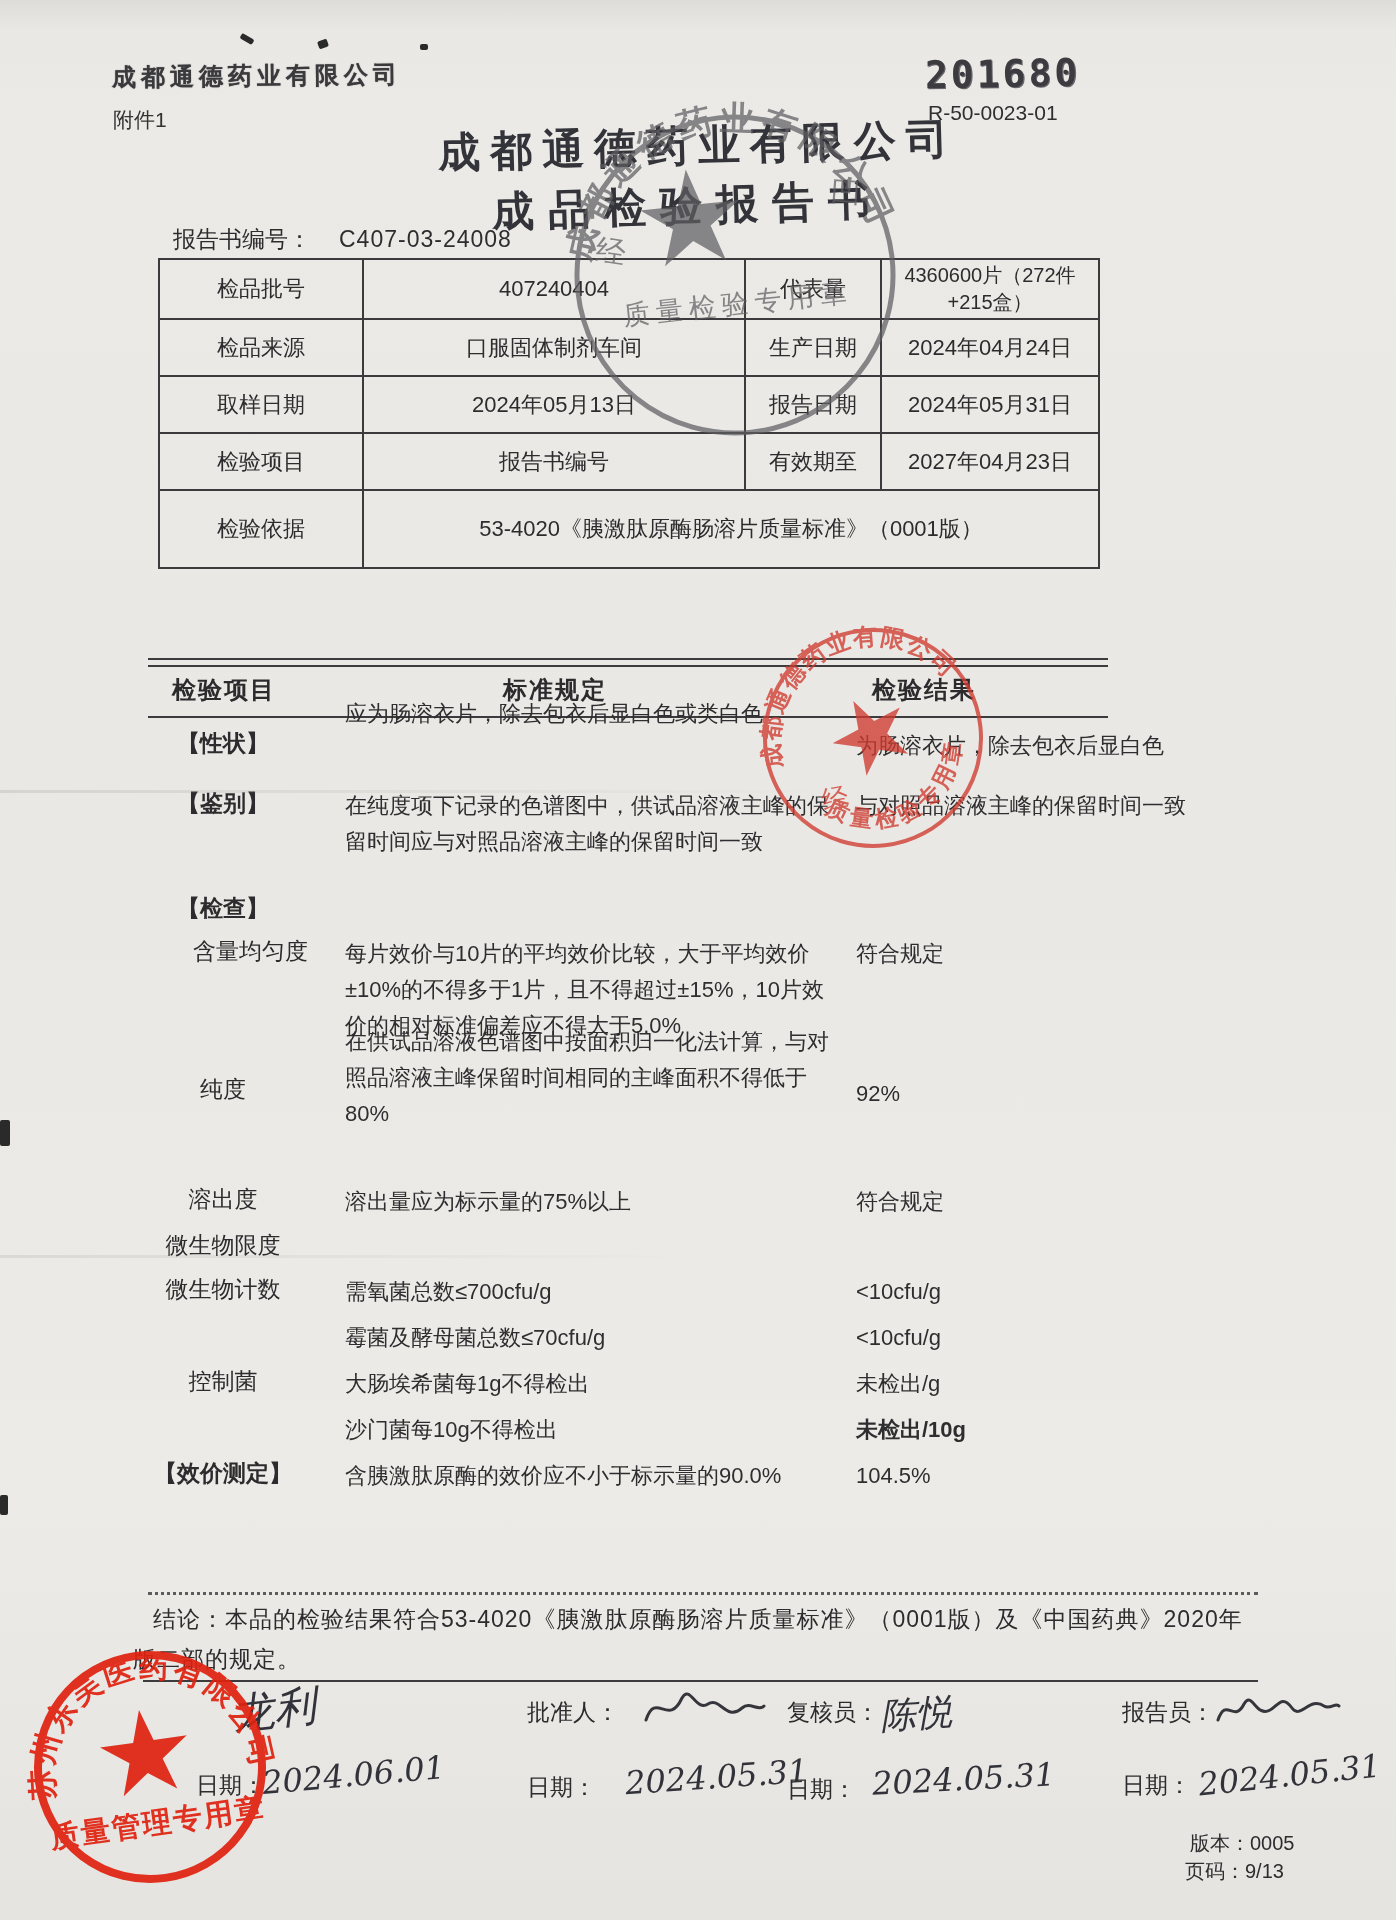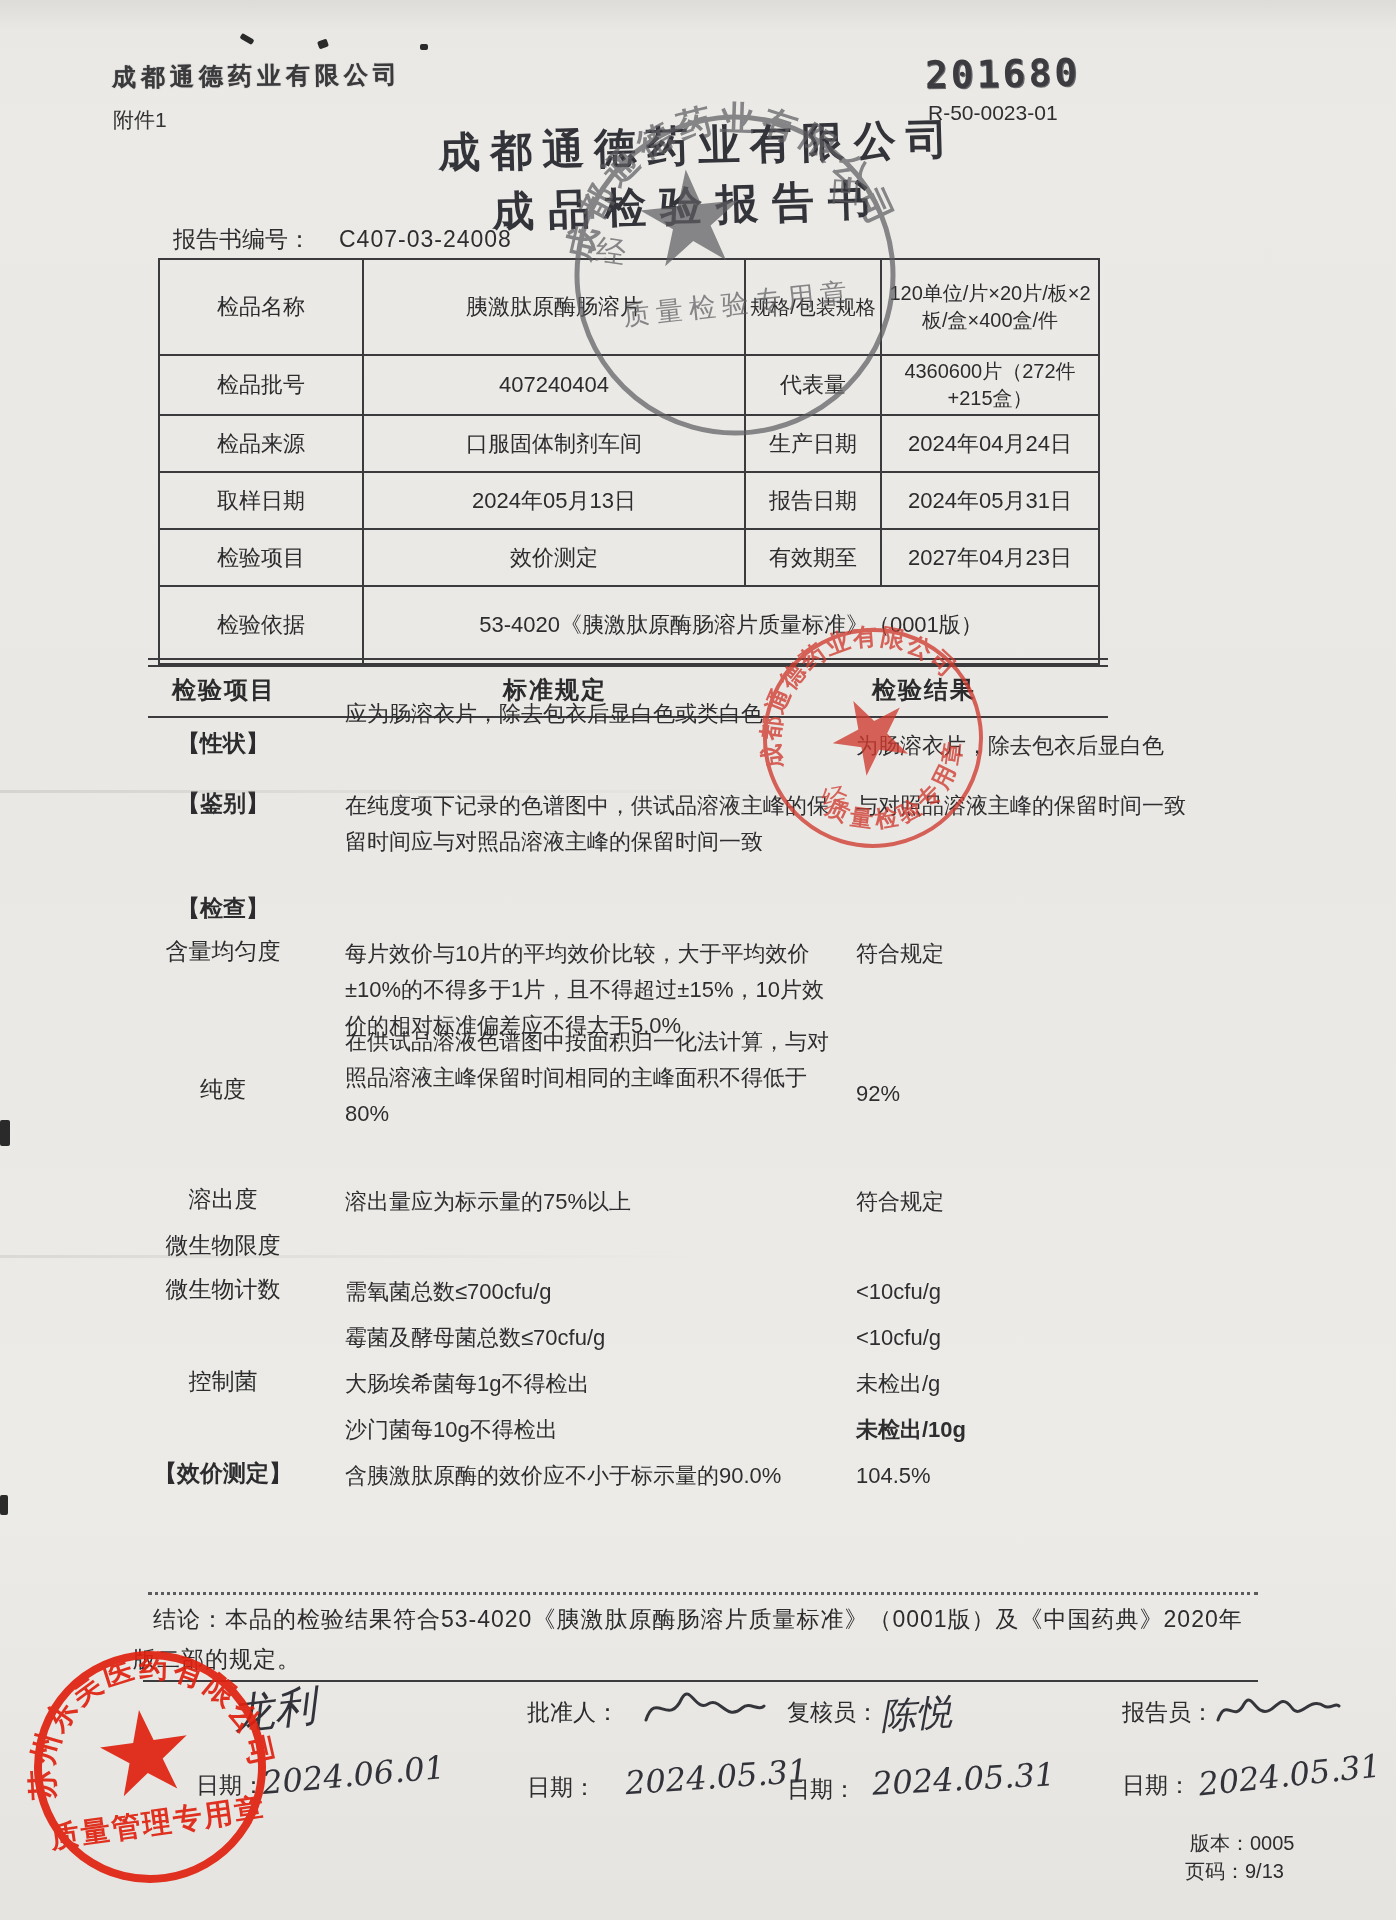--- a/index.html
+++ b/index.html
@@ -65,47 +65,41 @@
   </div>
 
   <table class="info">
     <colgroup>
         <col style="width:204px">
         <col style="width:382px">
         <col style="width:136px">
         <col style="width:218px">
       </colgroup>
     <tbody>
-        <tr style="height:96px;">
-      <td>检品名称</td>
-      <td>胰激肽原酶肠溶片</td>
-      <td class="small">规格/包装规格</td>
-      <td class="small">120单位/片×20片/板×2板/盒×400盒/件</td>
-    </tr>
     <tr style="height:57px;">
       <td>检品批号</td>
       <td>407240404</td>
       <td>代表量</td>
       <td class="small">4360600片（272件+215盒）</td>
     </tr>
     <tr style="height:57px;">
       <td>检品来源</td>
       <td>口服固体制剂车间</td>
       <td>生产日期</td>
       <td>2024年04月24日</td>
     </tr>
     <tr style="height:57px;">
       <td>取样日期</td>
       <td>2024年05月13日</td>
       <td>报告日期</td>
       <td>2024年05月31日</td>
     </tr>
     <tr style="height:57px;">
       <td>检验项目</td>
-      <td>效价测定</td>
+      <td>报告书编号</td>
       <td>有效期至</td>
       <td>2027年04月23日</td>
     </tr>
     <tr style="height:78px;">
       <td>检验依据</td>
       <td colspan="3">53-4020《胰激肽原酶肠溶片质量标准》（0001版）</td>
     </tr>
   </tbody>
     </table>
 
@@ -121,21 +115,21 @@
     <div class="c-item" style="top:728px;">【性状】</div>
     <div class="c-std" style="top:696px;">应为肠溶衣片，除去包衣后显白色或类白色</div>
     <div class="c-res" style="top:728px;">为肠溶衣片，除去包衣后显白色</div>
 
     <div class="c-item" style="top:788px;">【鉴别】</div>
     <div class="c-std" style="top:788px;">在纯度项下记录的色谱图中，供试品溶液主峰的保留时间应与对照品溶液主峰的保留时间一致</div>
     <div class="c-res" style="top:788px;">与对照品溶液主峰的保留时间一致</div>
 
     <div class="c-item" style="top:893px;">【检查】</div>
 
-    <div class="c-item normal" style="top:936px;">含量均匀度</div>
+    <div class="c-item normal" style="top:936px;text-align:right;">含量均匀度</div>
     <div class="c-std" style="top:936px;">每片效价与10片的平均效价比较，大于平均效价±10%的不得多于1片，且不得超过±15%，10片效价的相对标准偏差应不得大于5.0%</div>
     <div class="c-res" style="top:936px;">符合规定</div>
 
     <div class="c-item normal" style="top:1074px;">纯度</div>
     <div class="c-std" style="top:1024px;">在供试品溶液色谱图中按面积归一化法计算，与对照品溶液主峰保留时间相同的主峰面积不得低于80%</div>
     <div class="c-res" style="top:1076px;">92%</div>
 
     <div class="c-item normal" style="top:1184px;">溶出度</div>
     <div class="c-std" style="top:1184px;">溶出量应为标示量的75%以上</div>
     <div class="c-res" style="top:1184px;">符合规定</div>

